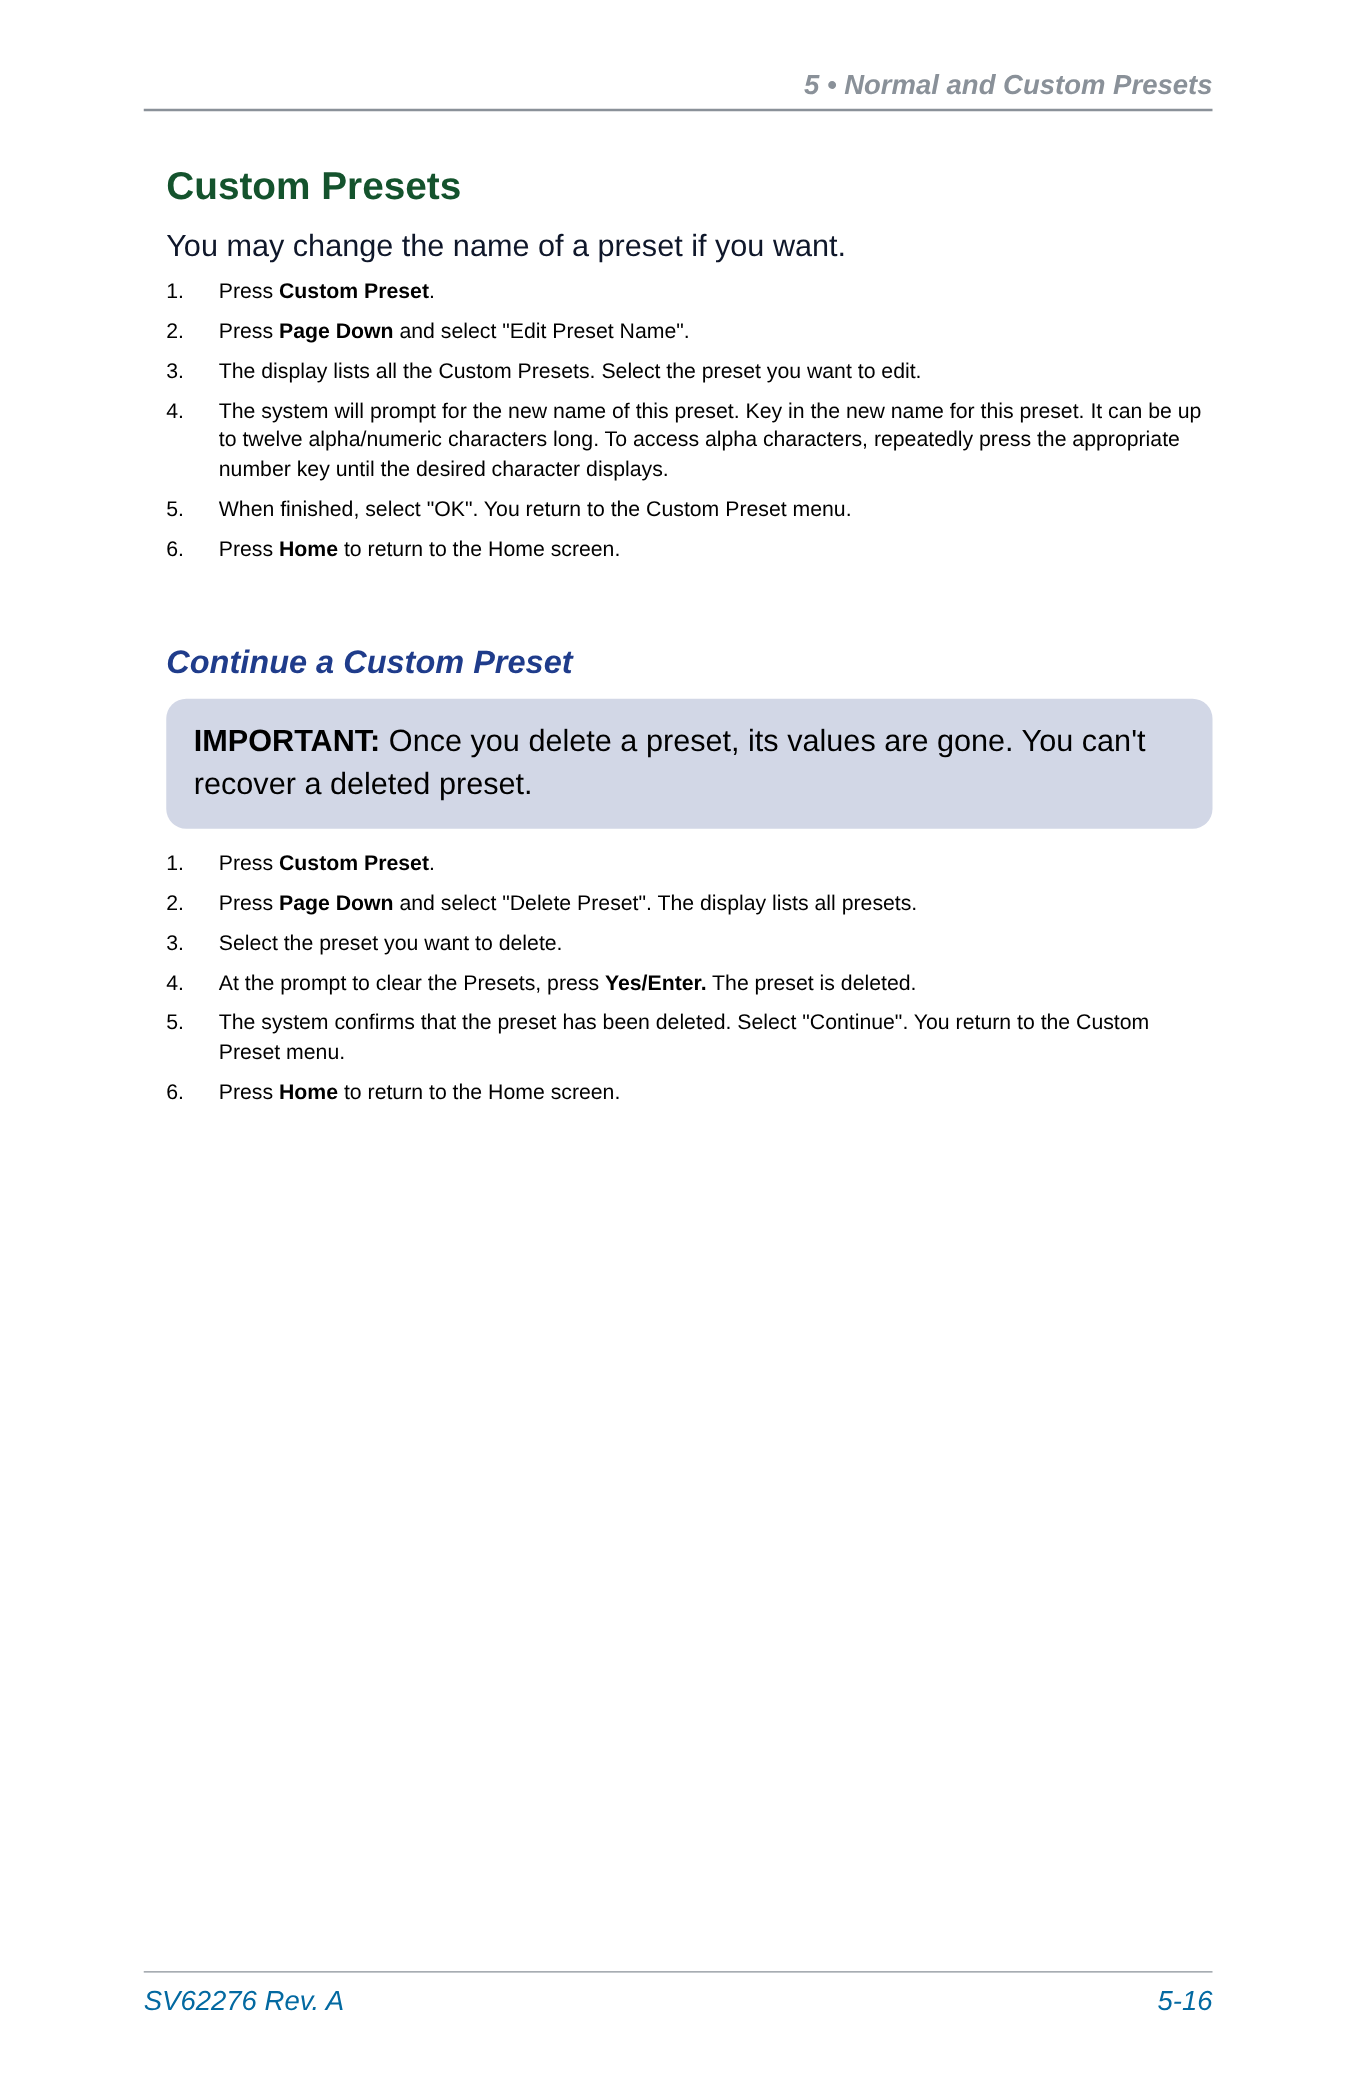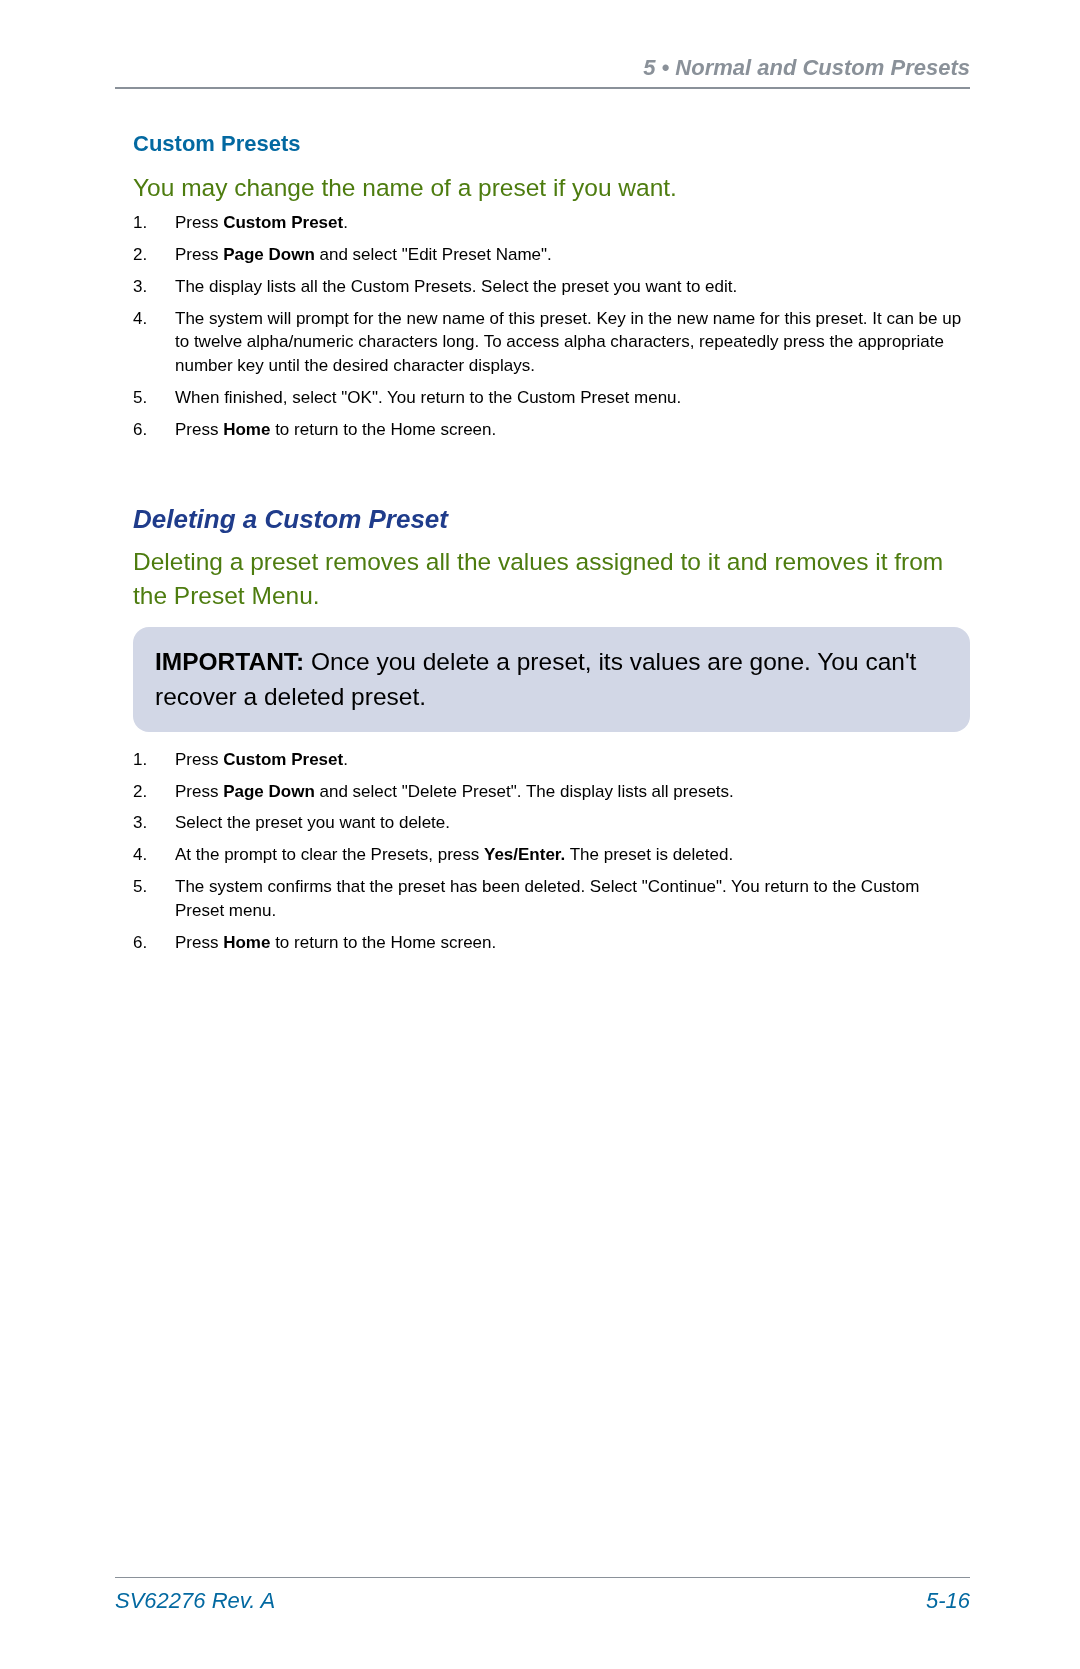--- a/index.html
+++ b/index.html
@@ -20,41 +20,41 @@
       text-align: right;
       font-style: italic;
       font-weight: bold;
       font-size: 22px;
       color: #8a9199;
       border-bottom: 2px solid #8a9199;
       padding-bottom: 6px;
       margin-bottom: 42px;
     }
     .section-title {
-      font-size: 22px;
+      font-size: 31px;
       font-weight: bold;
-      color: #0369a1;
+      color: #14532d;
       margin-left: 18px;
       margin-bottom: 14px;
     }
     .subsection-title {
       font-size: 26px;
       font-style: italic;
       font-weight: bold;
       color: #1f3c8b;
       margin-left: 18px;
       margin-top: 18px;
       margin-bottom: 10px;
     }
     .subsection-title.second {
       margin-top: 62px;
     }
     .body-text {
       font-size: 24.5px;
-      color: #4d7c0f;
+      color: #0f172a;
       margin-left: 18px;
       line-height: 1.4;
       margin-bottom: 6px;
     }
     ol.numbered {
       list-style: none;
       margin-left: 18px;
       counter-reset: item;
     }
     ol.numbered > li {
@@ -110,23 +110,22 @@
 
   <ol class="numbered">
     <li><span>Press </span><strong>Custom Preset</strong><span>.</span></li>
     <li><span>Press </span><strong>Page Down</strong><span> and select "Edit Preset Name".</span></li>
     <li><span>The display lists all the Custom Presets. Select the preset you want to edit.</span></li>
     <li><span>The system will prompt for the new name of this preset. Key in the new name for this preset. It can be up to twelve alpha/numeric characters long. To access alpha characters, repeatedly press the appropriate number key until the desired character displays.</span></li>
     <li><span>When finished, select "OK". You return to the Custom Preset menu.</span></li>
     <li><span>Press </span><strong>Home</strong><span> to return to the Home screen.</span></li>
   </ol>
 
-  <div class="subsection-title second">Deleting a Custom Preset</div>
+  <div class="subsection-title second">Continue a Custom Preset</div>
 
-  <p class="body-text">Deleting a preset removes all the values assigned to it and removes it from the Preset Menu.</p>
 
   <div class="notice-box">
     <strong>IMPORTANT:</strong><span> Once you delete a preset, its values are gone. You can't recover a deleted preset.</span>
   </div>
 
   <ol class="numbered">
     <li><span>Press </span><strong>Custom Preset</strong><span>.</span></li>
     <li><span>Press </span><strong>Page Down</strong><span> and select "Delete Preset". The display lists all presets.</span></li>
     <li><span>Select the preset you want to delete.</span></li>
     <li><span>At the prompt to clear the Presets, press </span><strong>Yes/Enter.</strong><span> The preset is deleted.</span></li>

